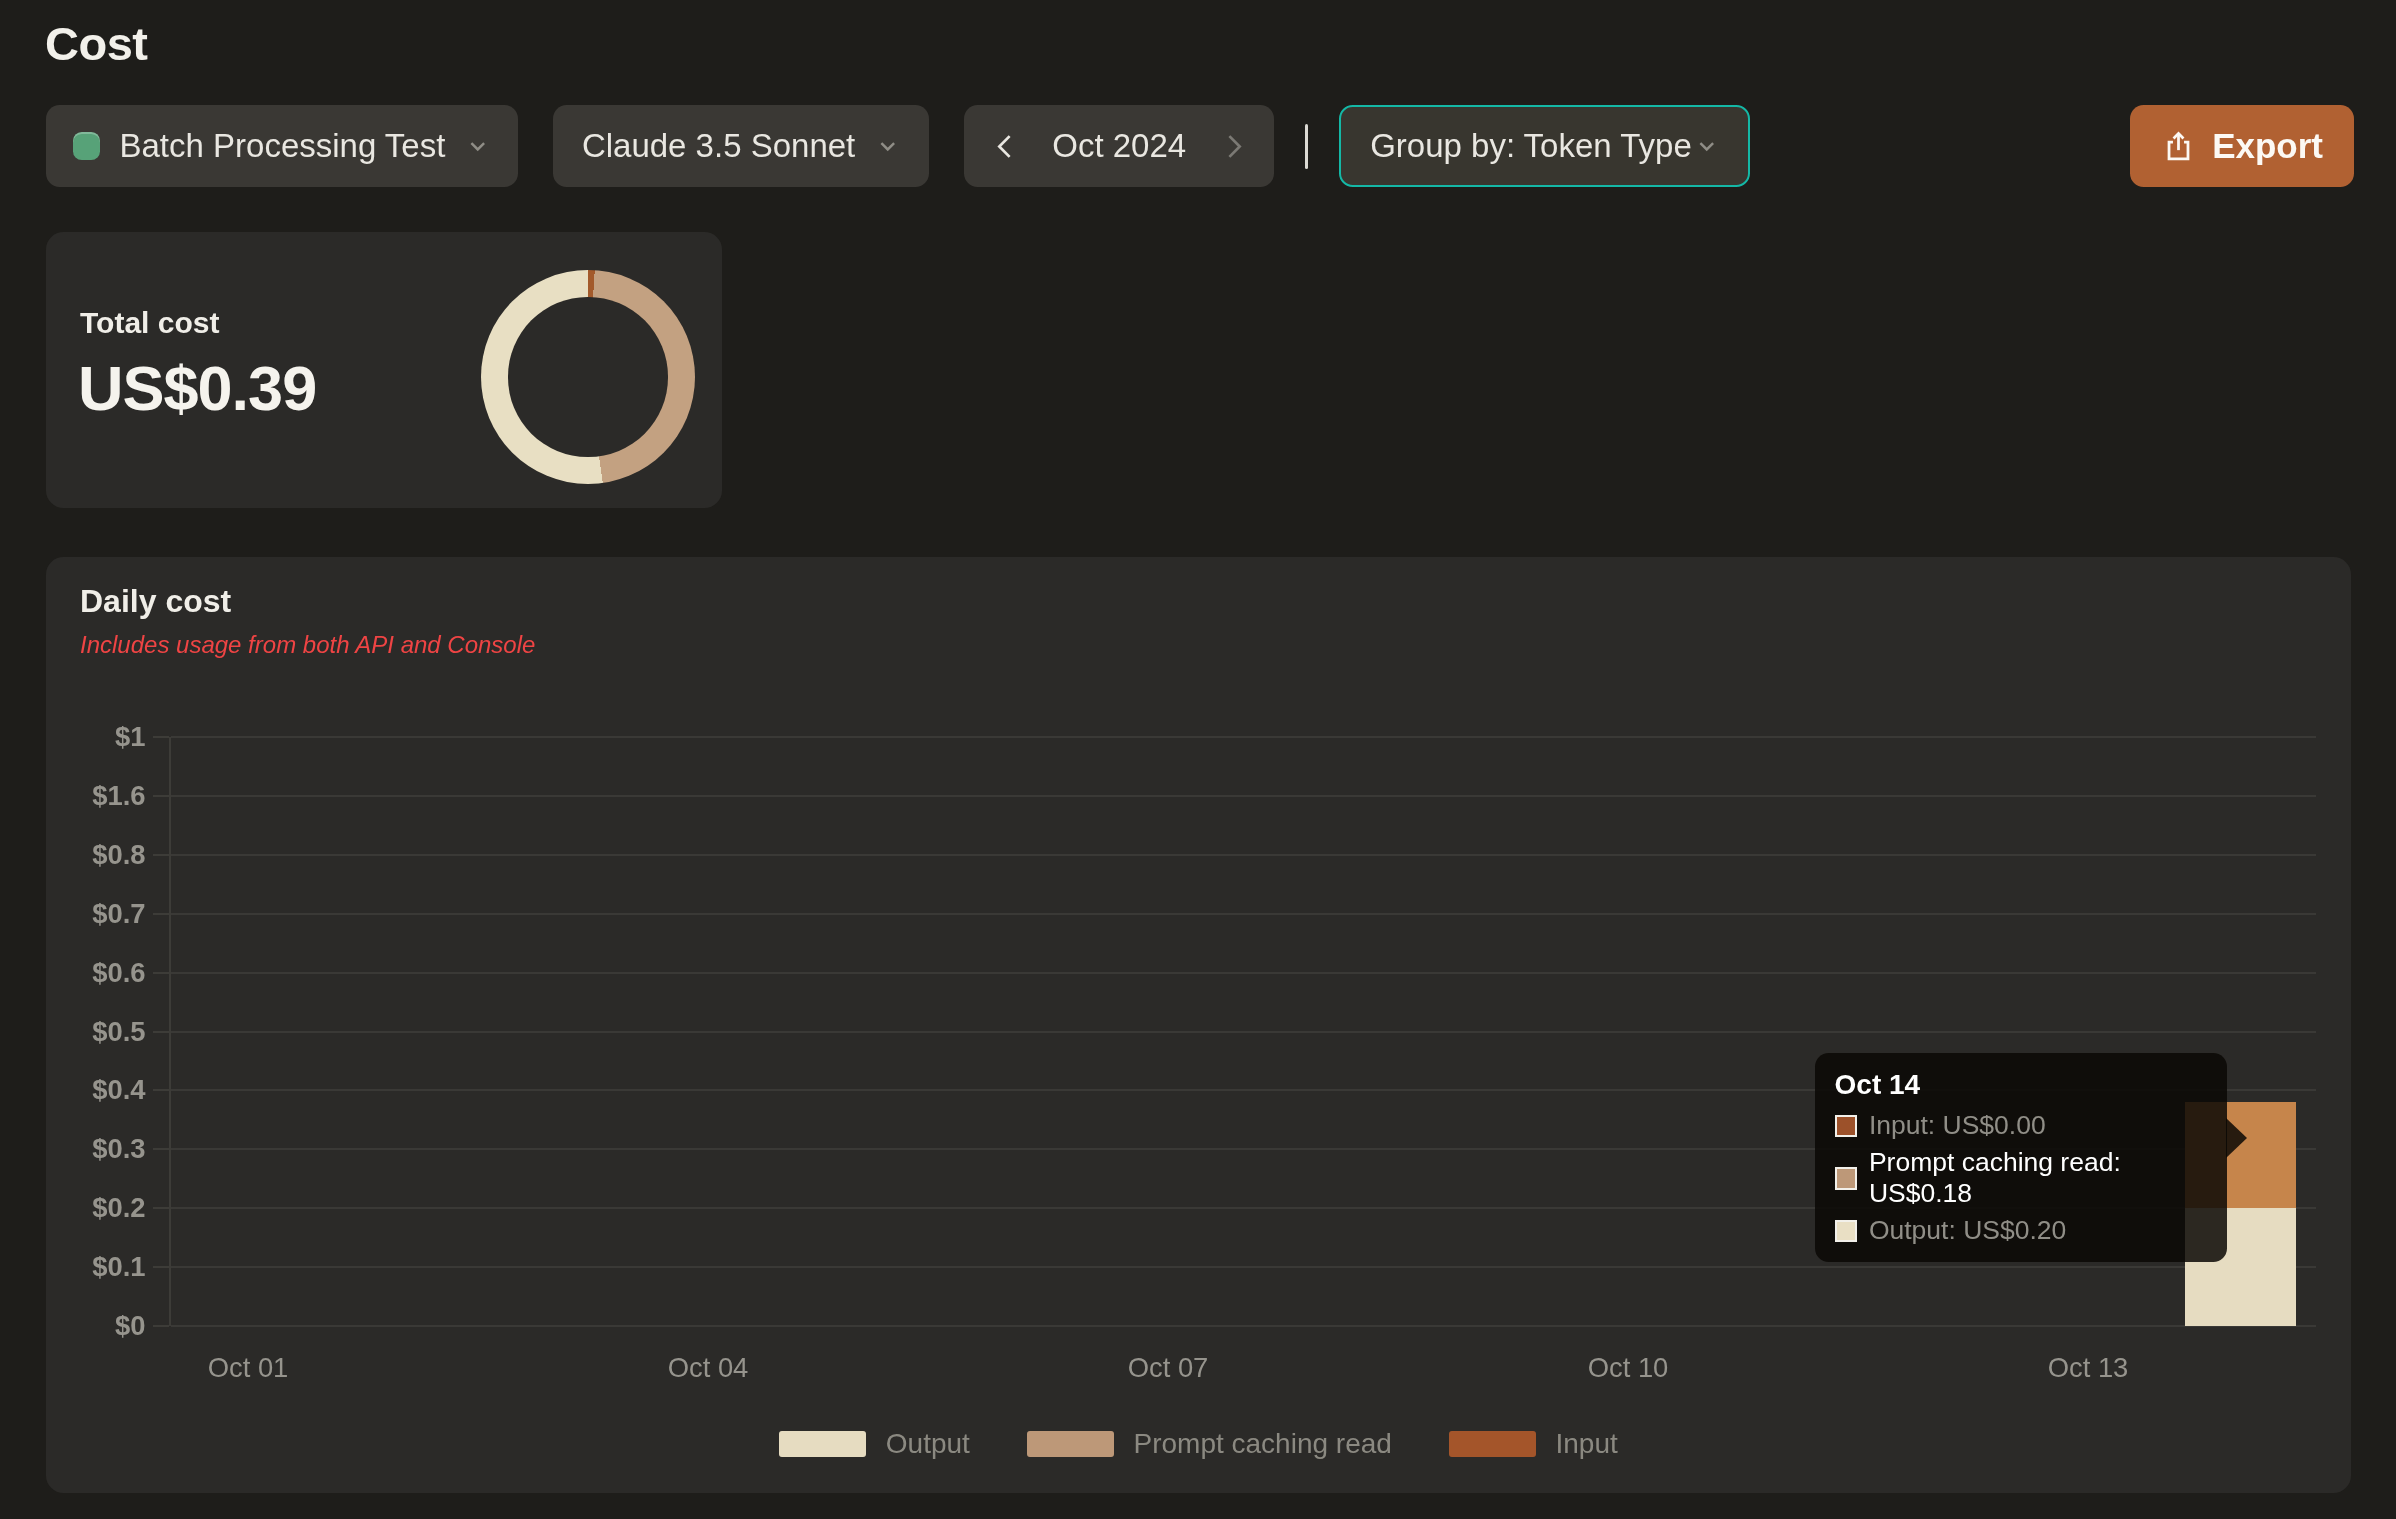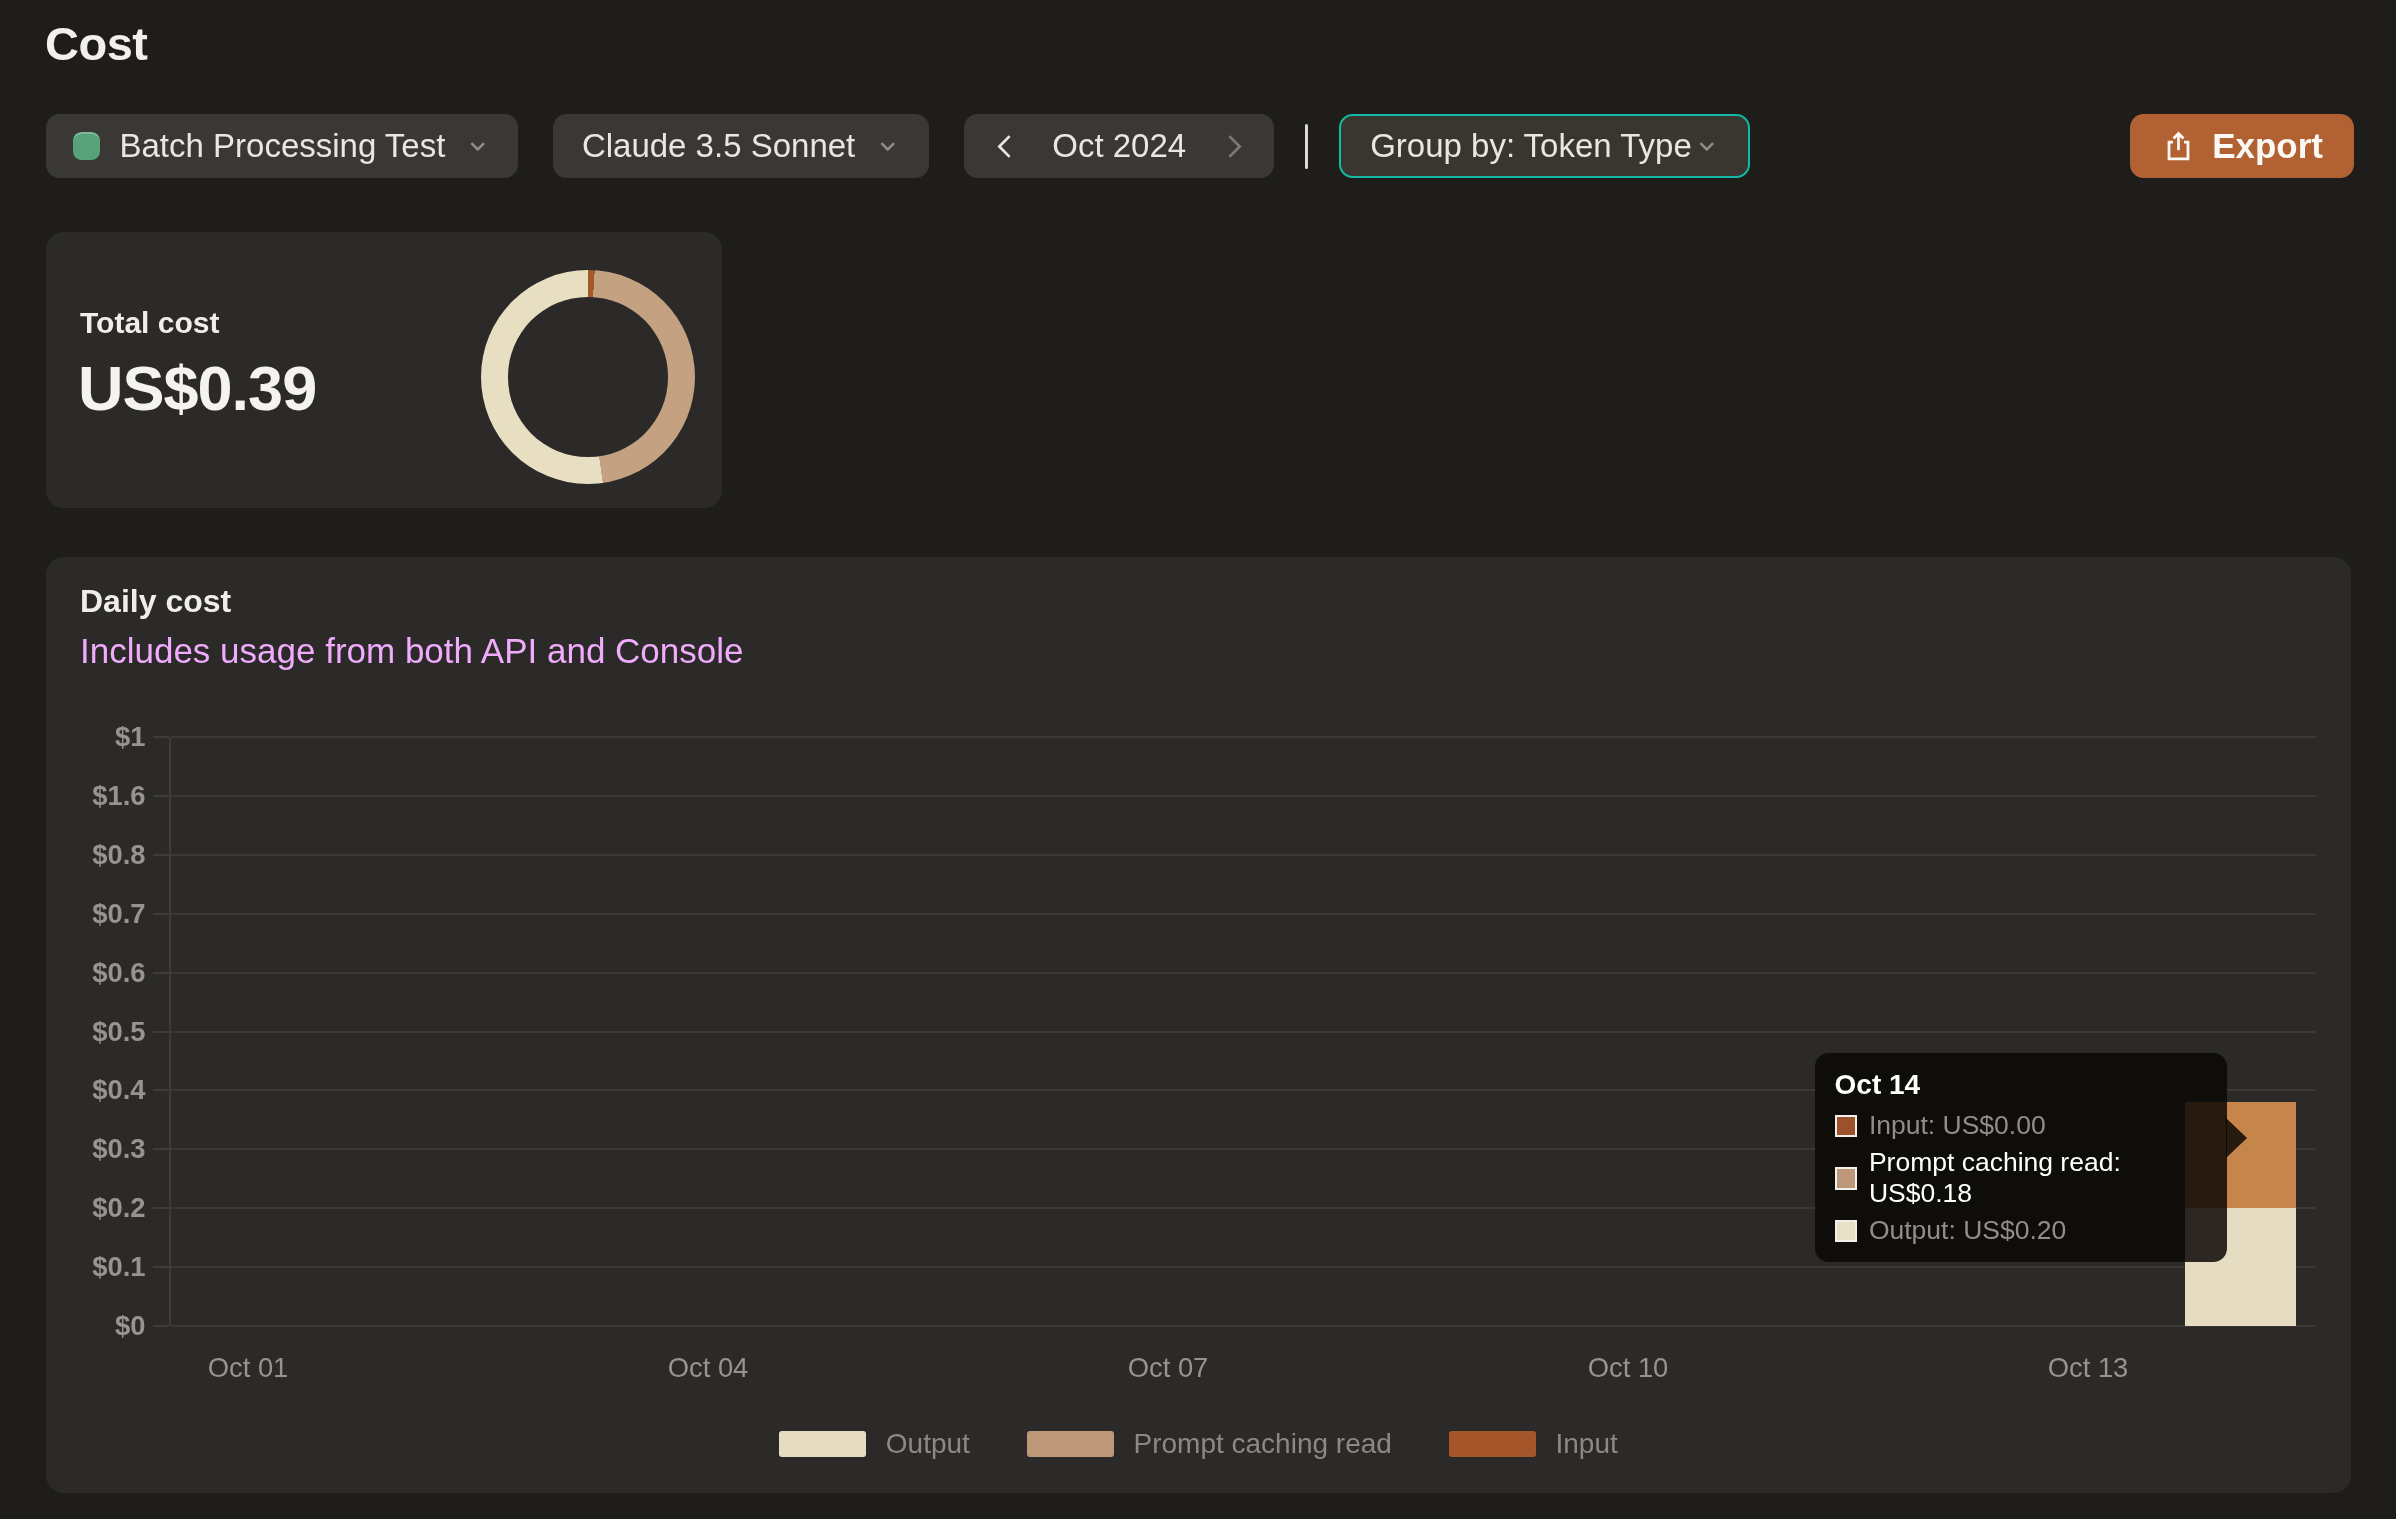--- a/index.html
+++ b/index.html
@@ -17,21 +17,21 @@
     position: absolute; left: 45px; top: 15.7px;
     font-size: 47px; font-weight: 700; color: #f2f0ea; letter-spacing: -0.5px;
   }
 
   
   .toolbar {
     position: absolute; left: 46px; right: 42px; top: 105px; height: 82px;
     display: flex; align-items: center; gap: 35px;
   }
   .btn {
-    display: inline-flex; align-items: center; height: 64px;
+    display: inline-flex; align-items: center; height: 82px;
     background: #3a3834; border: none; border-radius: 13.7px;
     color: #e9e7e1; font-size: 33px; font-family: inherit; cursor: pointer;
     white-space: nowrap;
   }
   .btn-workspace { padding: 0 27.4px; gap: 19.6px; }
   .btn-model { padding: 0 29px; gap: 19.6px; }
   .status-dot {
     width: 26.5px; height: 28px; border-radius: 8.8px; background: #57a278;
     box-shadow: inset 0 2px 0 rgba(255,255,255,0.25);
   }
@@ -57,21 +57,21 @@
   .card-total { left: 46px; top: 232px; width: 676px; height: 276px; }
   .total-label { position: absolute; left: 34px; top: 74px; font-size: 30px; font-weight: 700; color: #f0eee8; }
   .total-value { position: absolute; left: 32px; top: 120px; font-size: 63px; font-weight: 700; color: #f5f3ed; letter-spacing: -1px; }
   .donut { position: absolute; left: 435px; top: 38px; width: 214px; height: 214px; border-radius: 50%; }
   .donut::after {
     content: ""; position: absolute; inset: 27.4px; border-radius: 50%; background: #2b2a28;
   }
 
   .card-daily { left: 46px; top: 557px; width: 2305px; height: 936px; }
   .daily-title { position: absolute; left: 34px; top: 25.5px; font-size: 32px; font-weight: 700; color: #f0eee8; }
-  .daily-subtitle { position: absolute; left: 34px; top: 74px; font-size: 35px; color: #f0abfc; }
+  .daily-subtitle { position: absolute; left: 34px; top: 74px; font-size: 24px; color: #ef4444; font-style: italic; }
 
   
   .plot-area {
     position: absolute; left: 123px; top: 180px; width: 2147px; height: 589px;
     border-left: 2px solid #3d3c38;
   }
   .gridline { position: absolute; left: 0; right: 0; height: 2px; background: #3a3936; }
   .ytick { position: absolute; right: calc(100% + 2px); width: 15.7px; height: 2px; background: #3d3c38; }
   .ylabel {
     position: absolute; right: calc(100% + 25.5px); transform: translateY(-50%);

